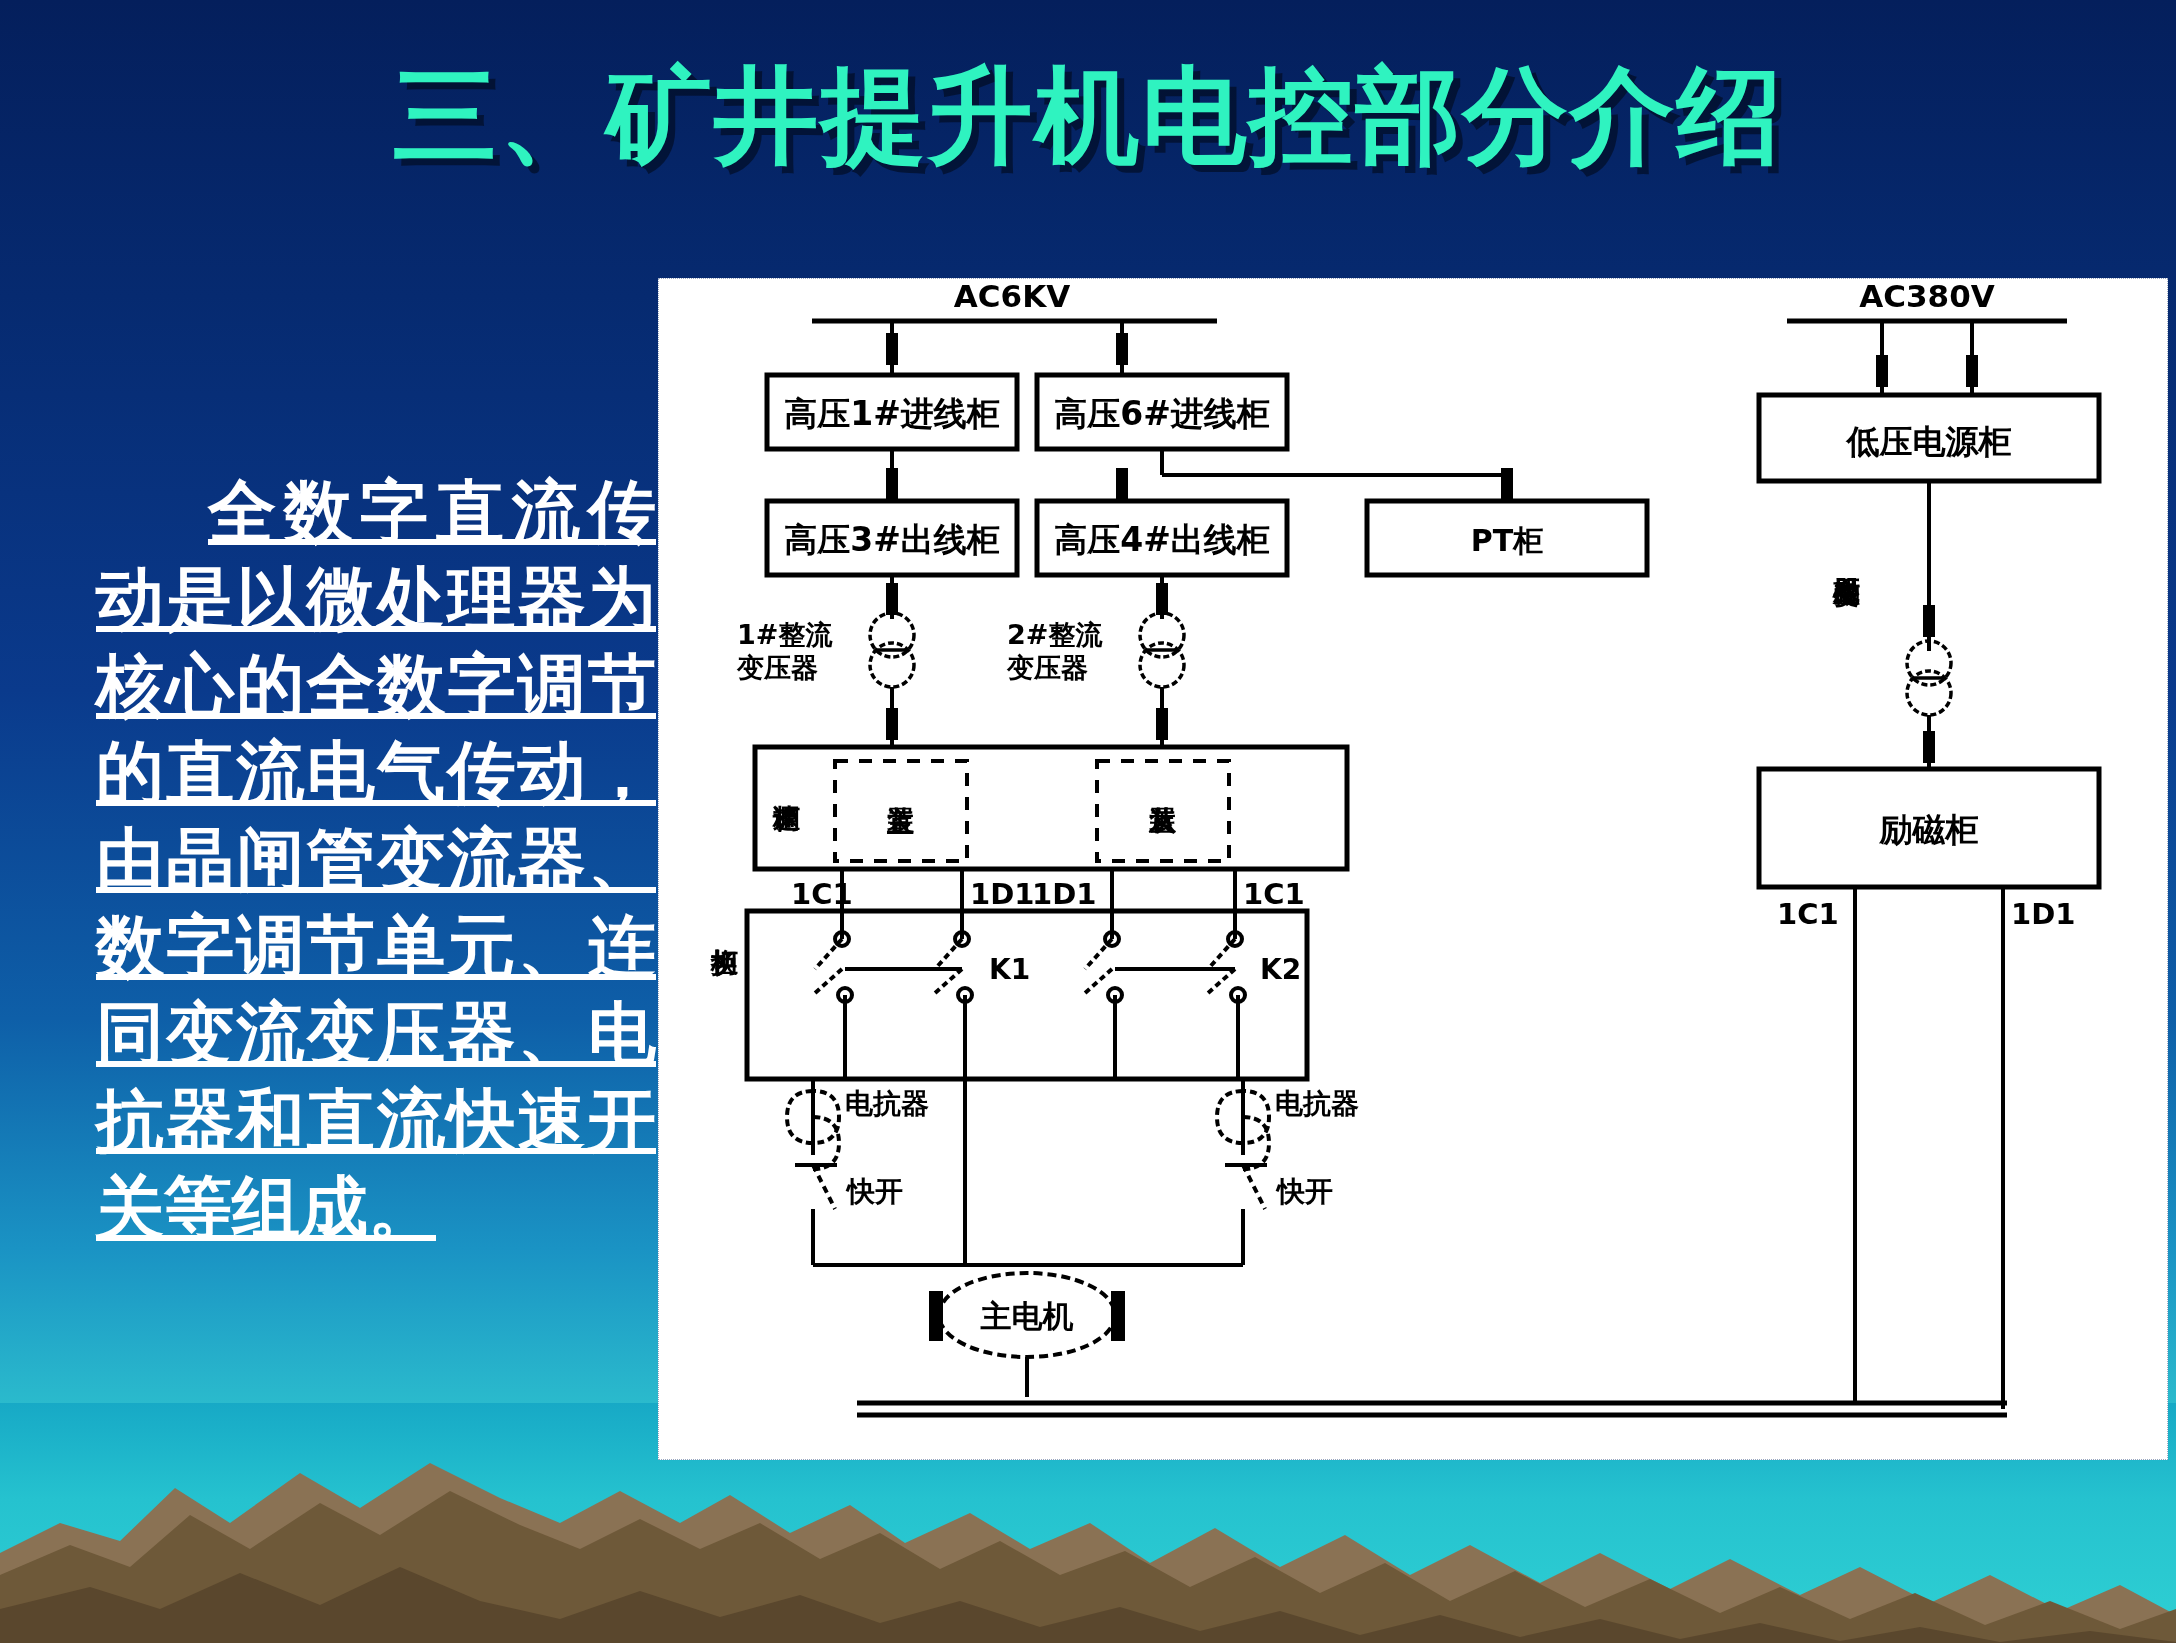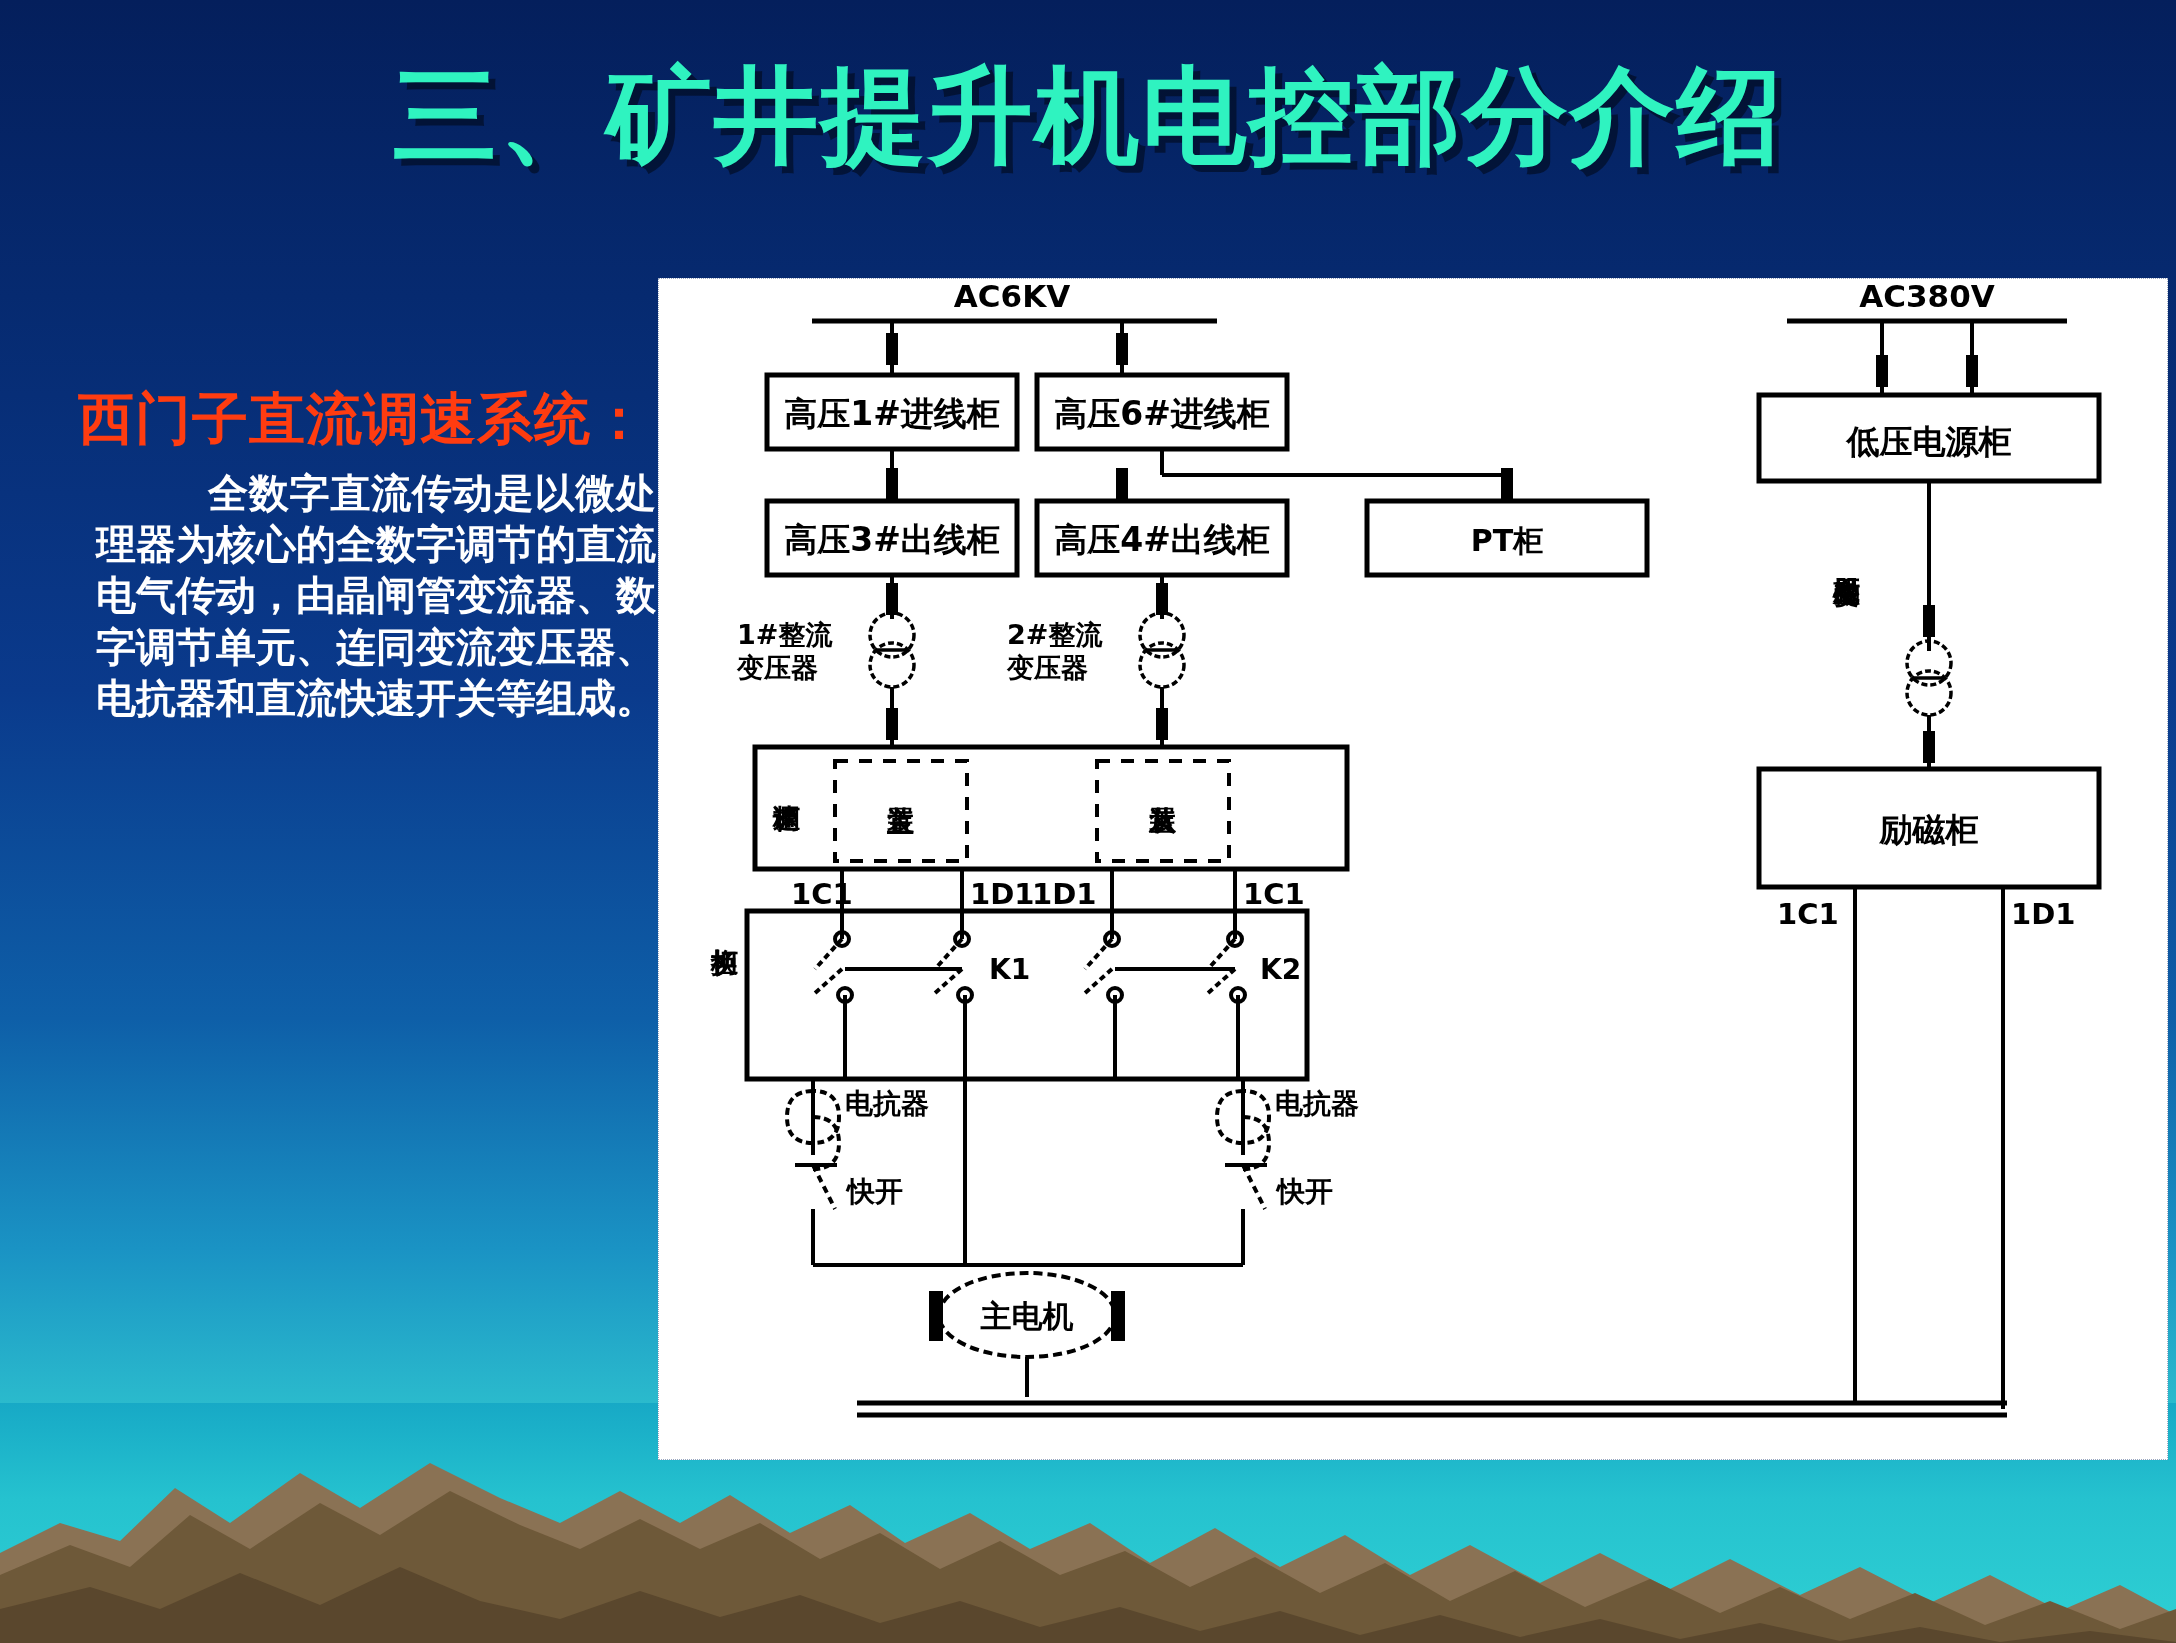--- a/index.html
+++ b/index.html
@@ -40,22 +40,22 @@
   
   .lead{
     position:absolute;left:78px;top:382px;width:560px;
     font-family:"Liberation Serif","DejaVu Serif",serif;
     font-size:56px;font-weight:bold;color:#ff3c10;
     letter-spacing:1px;white-space:nowrap;
   }
   .body-text{
     position:absolute;left:96px;top:468px;width:560px;
     font-family:"Liberation Sans","DejaVu Sans",sans-serif;
-    font-size:40px;line-height:1.28;font-weight:bold;color:#ffffff;
-    text-indent:112px;text-align:justify;
+    font-size:68px;line-height:1.28;font-weight:bold;color:#ffffff;
+    text-indent:112px;text-align:justify;text-decoration:underline;
   }
   
   .diagram{
     position:absolute;left:658px;top:278px;width:1460px;height:1180px;
     background:#ffffff;
     border:1px dotted #9aa7c0;
     overflow:hidden;
     padding-left:48px;
   }
   .diagram svg{display:block;}
@@ -80,21 +80,20 @@
               1650,356 1720,390 1780,364 1850,396 1915,370 1985,402 2050,378 2120,406
               2176,386 2176,420"></polygon>
     <polygon fill="#5a472d" points="0,420 0,386 90,364 160,386 240,350 320,382 400,344 480,378 560,396 640,368
               720,394 800,372 880,400 960,378 1040,404 1120,384 1200,408 1280,388 1360,412
               1440,392 1520,414 1600,396 1680,416 1760,400 1840,418 1920,404 2000,419
               2090,408 2176,419 2176,420"></polygon>
   </svg>
 
   <div class="title">三、矿井提升机电控部分介绍</div>
 
-  <div class="lead">西门子直流调速系统：</div>
   <div class="body-text">全数字直流传动是以微处理器为核心的全数字调节的直流电气传动，由晶闸管变流器、数字调节单元、连同变流变压器、电抗器和直流快速开关等组成。</div>
 
   <div class="diagram">
     <svg width="1460" height="1180" viewBox="0 0 1460 1180" xmlns="http://www.w3.org/2000/svg">
       <defs>
         <g id="xfmr">
           <circle cx="0" cy="-16" r="22" fill="none" stroke="#000" stroke-width="3.5" stroke-dasharray="6 3"></circle>
           <circle cx="0" cy="14" r="22" fill="none" stroke="#000" stroke-width="3.5" stroke-dasharray="6 3"></circle>
           <line x1="-16" y1="-1" x2="16" y2="-1" stroke="#000" stroke-width="3.5"></line>
         </g>

